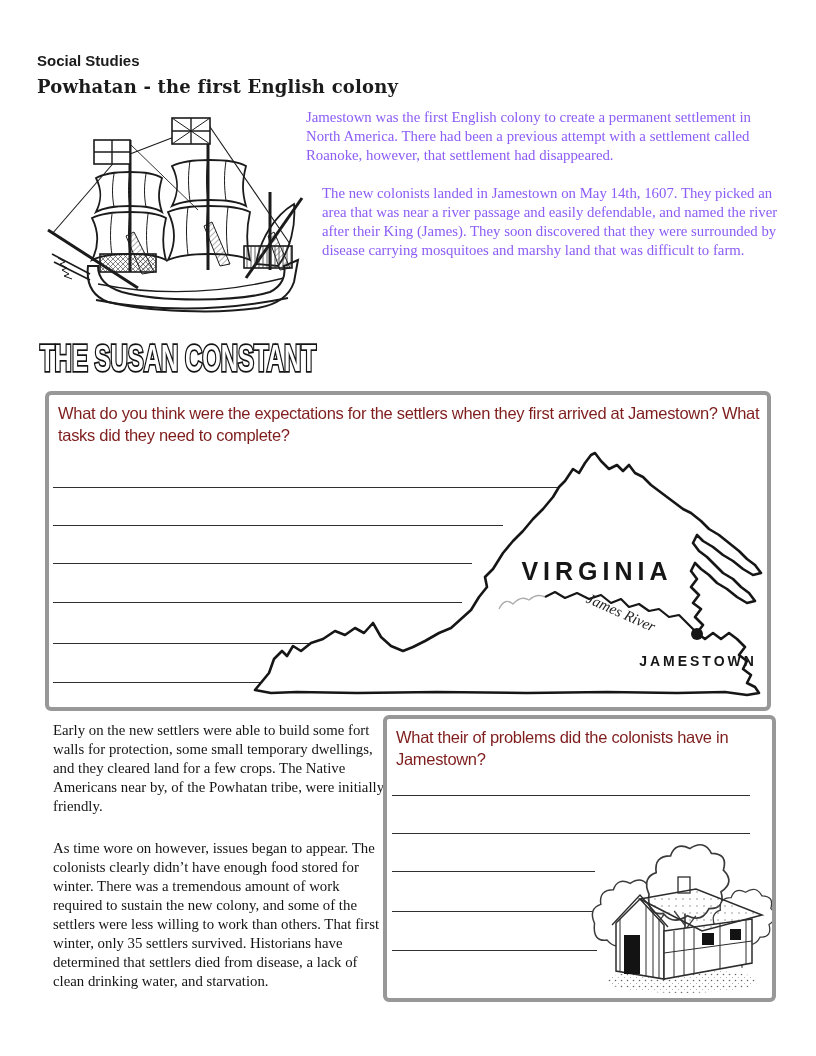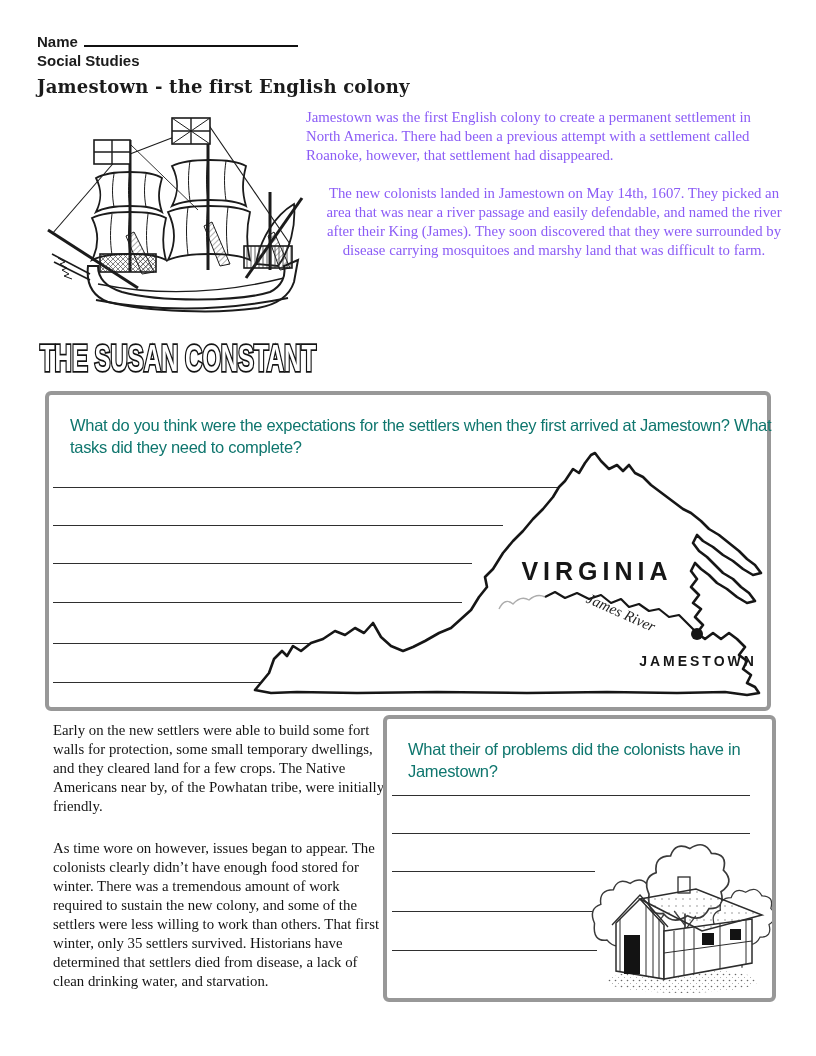--- a/index.html
+++ b/index.html
@@ -13,48 +13,45 @@
          font-size:18px;font-weight:bold;letter-spacing:.2px;}
   
   .ship-svg{position:absolute;left:38px;top:114px;}
   .ship-caption-svg{position:absolute;left:36px;top:336px;}
   .caption-text{font-family:"Liberation Sans",sans-serif;font-weight:bold;text-transform:uppercase;
                 paint-order:stroke;stroke:#141414;stroke-width:3.6px;fill:#ffffff;}
   .intro-text{position:absolute;left:306px;top:108px;width:480px;
               font-family:"Liberation Serif",serif;font-size:14.8px;line-height:19px;color:#8b5cf6;}
   .intro-text p{margin:0 0 19px 0;}
   .intro-text p.ind1{padding-left:6px;}
-  .intro-text p.ind2{padding-left:16px;text-align:center;}
+  .intro-text p.ind2{padding-left:16px;}
   
   .qbox{position:absolute;border:4px solid #989898;border-radius:6px;background:#fff;box-sizing:border-box;}
   .box1{left:45px;top:391px;width:726px;height:320px;}
   .box2{left:383px;top:715px;width:393px;height:287px;}
-  .question{position:absolute;left:9px;top:7px;margin:12px;font-size:16.5px;letter-spacing:-.3px;
-            line-height:22px;color:#0f766e;}
+  .question{position:absolute;left:9px;top:7px;margin:0;font-size:16.5px;letter-spacing:-.3px;
+            line-height:22px;color:#7f1d1d;}
   .box1 .question{width:702px;}
   .box2 .question{width:366px;}
   .ans-line{position:absolute;border-top:1.6px solid #2f2f2f;height:0;}
   .map-svg{position:absolute;left:198px;top:52px;}
   .house-svg{position:absolute;left:203px;top:122px;}
   
   .left-col{position:absolute;left:37px;top:721px;width:350px;
             font-family:"Liberation Serif",serif;font-size:14.8px;line-height:19px;color:#141414;}
   .left-col p{margin:0 0 23px 16px;}
   .ln{stroke:#1b1b1b;fill:none;}
 </style>
 </head>
 <body>
 
 <div class="page">
 
-  <div class="name-row">
-    <span>Name</span><span class="name-line"></span>
-  </div>
   <div class="subject">Social Studies</div>
-  <h1 class="title">Jamestown - the first English colony</h1>
+  <h1 class="title">Powhatan - the first English colony</h1>
 
   <svg class="ship-svg" width="272" height="226" viewBox="0 0 272 226">
     <defs>
       <pattern id="hatch" width="4" height="4" patternUnits="userSpaceOnUse" patternTransform="rotate(45)">
         <line x1="0" y1="0" x2="0" y2="4" stroke="#333" stroke-width="0.8"></line>
       </pattern>
       <pattern id="hatchx" width="5" height="5" patternUnits="userSpaceOnUse">
         <path d="M0,5 L5,0 M0,0 L5,5" stroke="#333" stroke-width="0.6" fill="none"></path>
       </pattern>
       <pattern id="hatchv" width="4" height="4" patternUnits="userSpaceOnUse">

